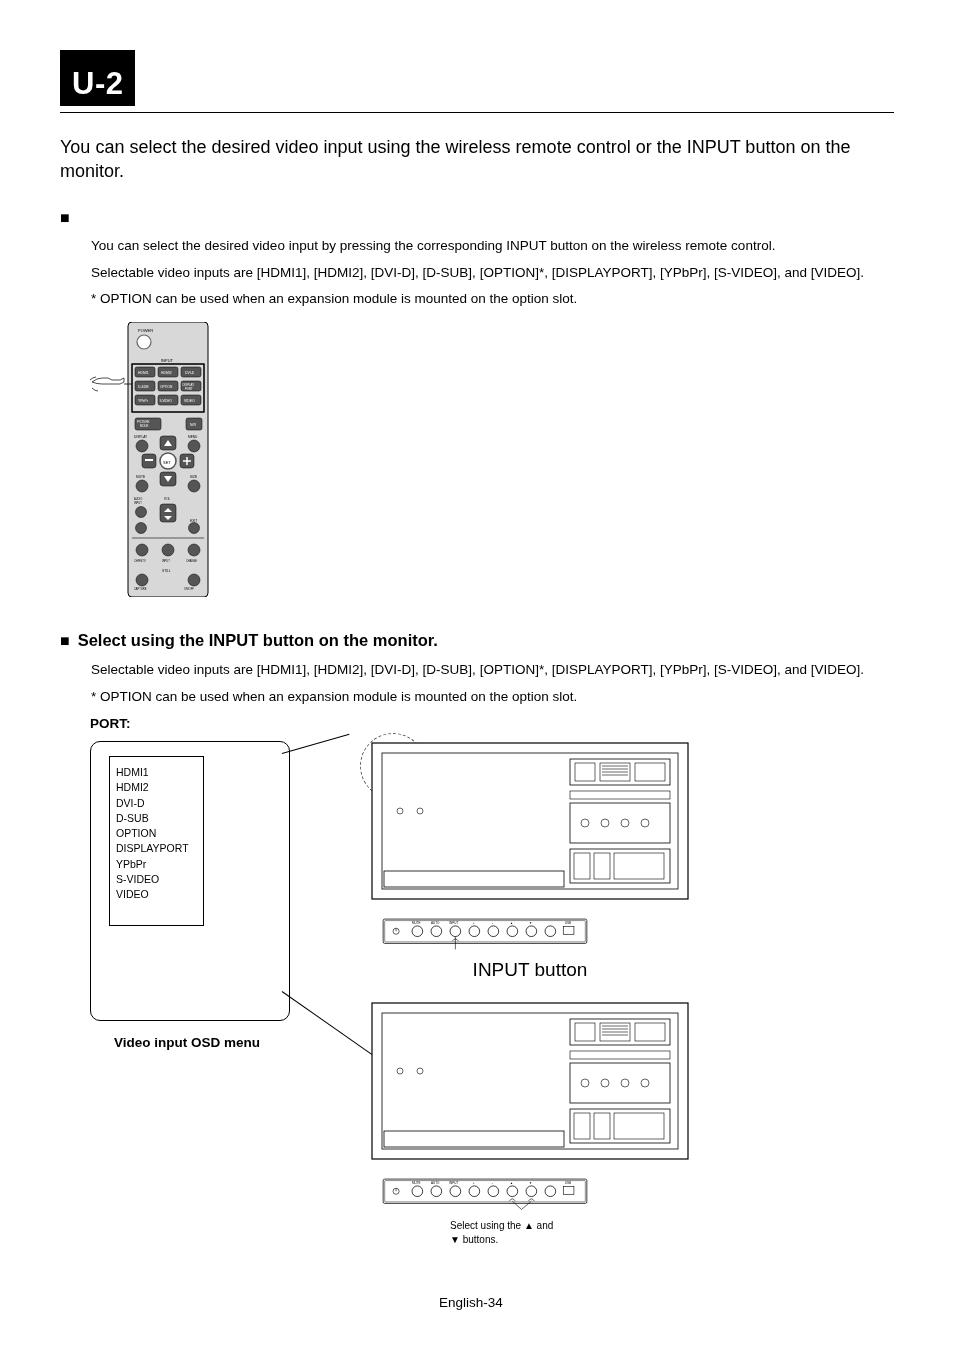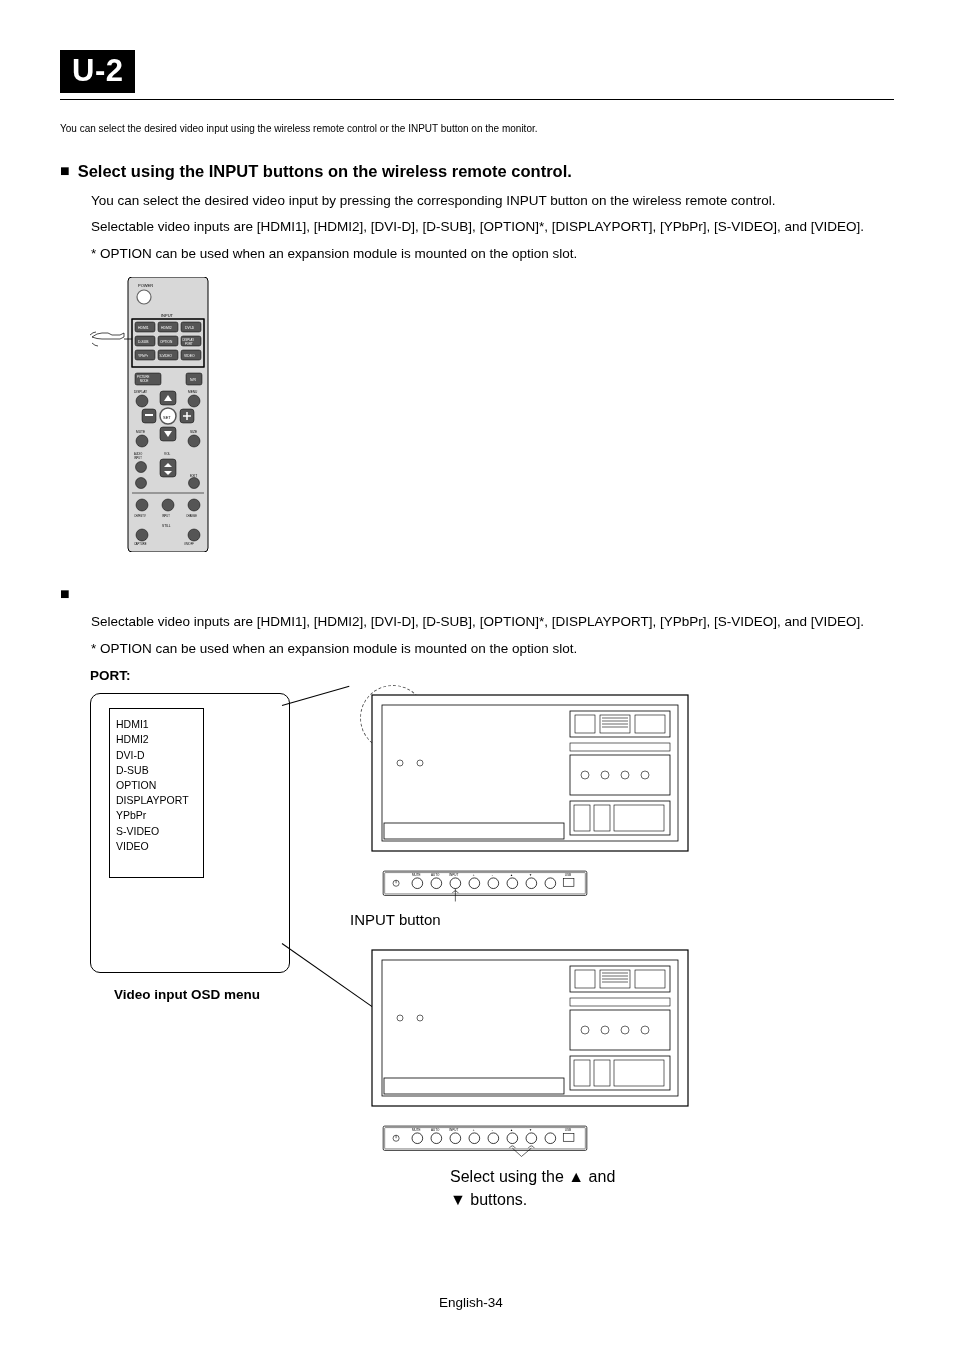--- a/index.html
+++ b/index.html
@@ -23,31 +23,31 @@
     align-items: baseline;
     border-bottom: 1.5px solid #000;
     padding-bottom: 6px;
     margin-bottom: 22px;
   }
   .chapter-badge {
     background: #000;
     color: #fff;
     font-weight: bold;
     font-size: 31px;
-    padding: 3px 12px 4px 12px;
+    padding: 16px 12px 4px 12px;
     margin-right: 18px;
     letter-spacing: 0.5px;
   }
   .chapter-title {
     font-weight: bold;
     font-size: 35px;
     letter-spacing: 0.2px;
   }
   .intro {
-    font-size: 10px;
+    font-size: 18px;
     margin-bottom: 26px;
     line-height: 1.35;
   }
   .subhead {
     display: flex;
     align-items: center;
     font-weight: bold;
     font-size: 16.5px;
     margin: 20px 0 10px 0;
   }
@@ -130,27 +130,27 @@
     width: 320px;
     height: 160px;
     margin-left: 20px;
   }
   .button-panel {
     width: 270px;
     height: 38px;
     margin: 8px 0 0 0;
   }
   .panel-caption {
-    font-size: 15px;
-    text-align: left;
+    font-size: 19px;
+    text-align: center;
     margin-top: 4px;
     margin-bottom: 20px;
   }
   .panel-caption-multi {
-    font-size: 16px;
+    font-size: 10px;
     text-align: left;
     margin-top: 4px;
     margin-left: 100px;
     line-height: 1.4;
   }
   .tri {
     display: inline-block;
     vertical-align: baseline;
   }
   .pagefoot {
@@ -195,21 +195,20 @@
 <div class="page">
 
   <div class="chapter-heading">
     <span class="chapter-badge">U-2</span>
   </div>
 
   <div class="intro">You can select the desired video input using the wireless remote control or the INPUT button on the monitor.</div>
 
   <div class="subhead">
     <span class="square">■</span>
-    <span>Select using the INPUT buttons on the wireless remote control.</span>
   </div>
   <div class="bodytext">You can select the desired video input by pressing the corresponding INPUT button on the wireless remote control.</div>
   <div class="bodytext">Selectable video inputs are [HDMI1], [HDMI2], [DVI-D], [D-SUB], [OPTION]*, [DISPLAYPORT], [YPbPr], [S-VIDEO], and [VIDEO].</div>
   <div class="bodytext">* OPTION can be used when an expansion module is mounted on the option slot.</div>
 
   <div class="remote-figure">
     <svg class="remote-svg" viewBox="0 0 130 275">
 
       <g stroke="#000" stroke-width="0.7" fill="none">
         <path d="M2 60 q5 -4 10 -4 h6 l4 2 h8 l4 -2 v4 l-4 2 h-8 l-4 0 h-6 q-5 0 -10 -2 z"></path>
@@ -307,20 +306,21 @@
       <text x="72" y="250" font-size="3.2">STILL</text>
       <circle cx="104" cy="258" r="6" fill="#555" stroke="#000" stroke-width="0.5"></circle>
       <text x="44" y="268" font-size="2.6">CAPTURE</text>
       <text x="94" y="268" font-size="2.6">ON/OFF</text>
       <circle cx="52" cy="258" r="6" fill="#555" stroke="#000" stroke-width="0.5"></circle>
     </svg>
   </div>
 
   <div class="subhead">
     <span class="square">■</span>
+    <span>Select using the INPUT button on the monitor.</span>
   </div>
   <div class="bodytext">Selectable video inputs are [HDMI1], [HDMI2], [DVI-D], [D-SUB], [OPTION]*, [DISPLAYPORT], [YPbPr], [S-VIDEO], and [VIDEO].</div>
   <div class="bodytext">* OPTION can be used when an expansion module is mounted on the option slot.</div>
   <div class="note-label">PORT:</div>
 
   <div class="diagram-row" style="position:relative;">
     <div class="zoom-circle"></div>
     <div class="zoom-line1"></div>
     <div class="zoom-line2"></div>
 

